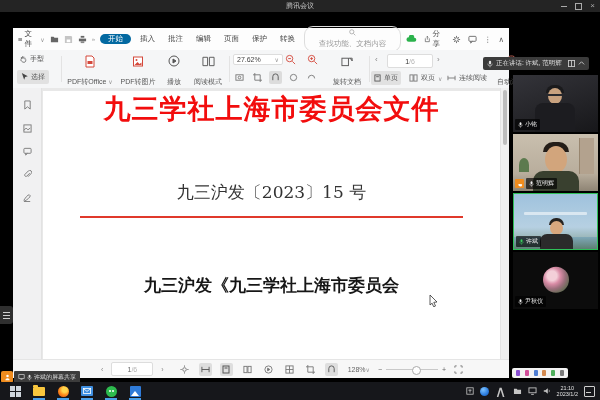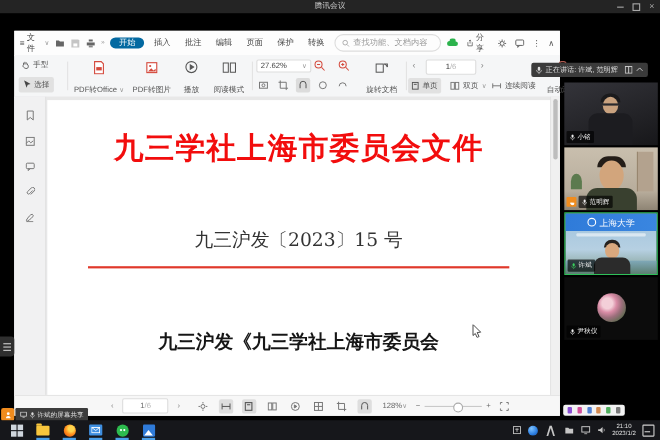--- a/index.html
+++ b/index.html
@@ -15,41 +15,41 @@
   
   .pdf-app{position:absolute;left:13px;top:28px;width:496px;height:350px;background:#fff;}
   .menubar{position:absolute;top:0;left:0;right:0;height:22px;background:#fdfdfd;border-bottom:1px solid #ececec;
            display:flex;align-items:center;padding:0 5px;gap:5px;font-size:7.5px;color:#444;}
   .mb-file{display:flex;align-items:center;gap:2px;}
   .mb-ic{color:#666;display:flex;align-items:center;}
   .mb-ic.dis{color:#c5c5c5;}
   .tab{padding:2px 4px;border-radius:8px;white-space:nowrap;}
   .tab.active{background:#0369a1;color:#fff;padding:0 8px;}
   .searchbox{display:flex;align-items:center;gap:3px;border:1px solid #ddd;border-radius:9px;
-             padding:2px 6px;color:#999;width:86px;white-space:nowrap;overflow:hidden;}
+             padding:2px 6px;color:#999;width:86px;white-space:nowrap;overflow:hidden;flex-direction:column;}
   .mb-right{display:flex;align-items:center;gap:7px;margin-left:auto;color:#555;}
   .share-btn{display:flex;align-items:center;gap:2px;}
   .chev{font-size:6px;color:#999;}
   
   .ribbon{position:absolute;top:22px;left:0;right:0;height:38px;background:#f5f6f7;border-bottom:1px solid #e2e2e2;font-size:7px;color:#555;}
   .rb{position:absolute;display:flex;align-items:center;gap:3px;white-space:nowrap;}
   .rb.sel{background:#e1e1e1;border-radius:2px;}
   .vdiv{position:absolute;top:6px;height:26px;width:1px;background:#e3e3e3;}
   .bigbtn{position:absolute;top:3px;height:32px;display:flex;flex-direction:column;align-items:center;justify-content:space-between;padding:2px 0;}
   .zoombox{position:absolute;display:flex;align-items:center;justify-content:space-between;background:#fff;border:1px solid #ddd;border-radius:2px;padding:1px 3px;font-size:7px;color:#444;}
   .chip{position:absolute;width:13px;height:13px;display:flex;align-items:center;justify-content:center;color:#666;border-radius:2px;}
   .chip.sel{background:#dcdcdc;}
   .pagebox{position:absolute;background:#fff;border:1px solid #ddd;border-radius:2px;display:flex;align-items:center;justify-content:center;font-size:7px;color:#333;}
   .dim{color:#b5b5b5;}
   
   .workarea{position:absolute;top:60px;left:0;right:0;bottom:18px;background:#e8e8e8;}
   .side-icons{position:absolute;left:0;top:0;bottom:0;width:28px;background:#f1f1f2;border-right:1px solid #e2e2e2;
               display:flex;flex-direction:column;align-items:center;padding-top:12px;gap:14px;color:#777;}
   .page{position:absolute;left:30px;right:9px;top:3px;bottom:0;background:#fff;}
-  .doc-title{margin-top:26px;text-align:center;font-family:"DejaVu Serif","Liberation Serif",serif;
+  .doc-title{text-align:center;font-family:"DejaVu Serif","Liberation Serif",serif;
              font-weight:700;font-size:27px;letter-spacing:1px;color:#f20d0d;}
   .doc-number{margin-top:54px;text-align:center;font-family:"DejaVu Serif","Liberation Serif",serif;font-size:17px;color:#333;}
   .redline{margin:12px auto 0;width:84%;height:2px;background:#e0392b;}
   .doc-body{margin-top:56px;text-align:center;font-family:"DejaVu Serif","Liberation Serif",serif;
             font-weight:700;font-size:17px;color:#161616;line-height:22px;}
   .doc-body2{margin-top:5px;}
   .vscroll{position:absolute;right:0;top:0;bottom:0;width:8px;background:#f0f0f0;border-left:1px solid #e4e4e4;}
   .vthumb{position:absolute;top:2px;left:2px;width:4px;height:55px;background:#bdbdbd;border-radius:2px;}
   .cursor-arrow{position:absolute;}
   
@@ -542,24 +542,20 @@
             <rect x="2.5" y="0.5" width="3" height="5" rx="1.5"></rect>
             <path d="M1 4.5a3 3 0 0 0 6 0" fill="none" stroke="#eee" stroke-width="0.8"></path>
             <line x1="4" y1="7.5" x2="4" y2="9.5" stroke="#eee" stroke-width="0.8"></line>
           </svg>
         <span>范明辉</span>
         </span>
     </div>
   </div>
 
   <div class="tile active" style="top:193px;background:linear-gradient(180deg,#9fc2dd 0%,#b6d0e2 60%,#7d9b8c 100%);">
-    <div class="banner">
-      <span class="blogo"></span>
-      <span>上海大学</span>
-    </div>
     <div class="subtext"></div>
     <div class="skyline"></div>
     <div class="head" style="left:35px;top:24px;width:15px;height:7px;background:#26221f;border-radius:7px 7px 0 0;"></div>
     <div class="head" style="left:36px;top:27px;width:13px;height:14px;background:#d9a87e;"></div>
     <div style="position:absolute;left:26px;top:40px;width:33px;height:16px;background:#2b2b2b;border-radius:7px 7px 0 0;"></div>
     <div class="vlabel">
         <span class="vpill">
       <svg width="5" height="6" viewBox="0 0 8 10" fill="#39d05c">
             <rect x="2.5" y="0.5" width="3" height="5" rx="1.5"></rect>
             <path d="M1 4.5a3 3 0 0 0 6 0" fill="none" stroke="#39d05c" stroke-width="0.8"></path>

